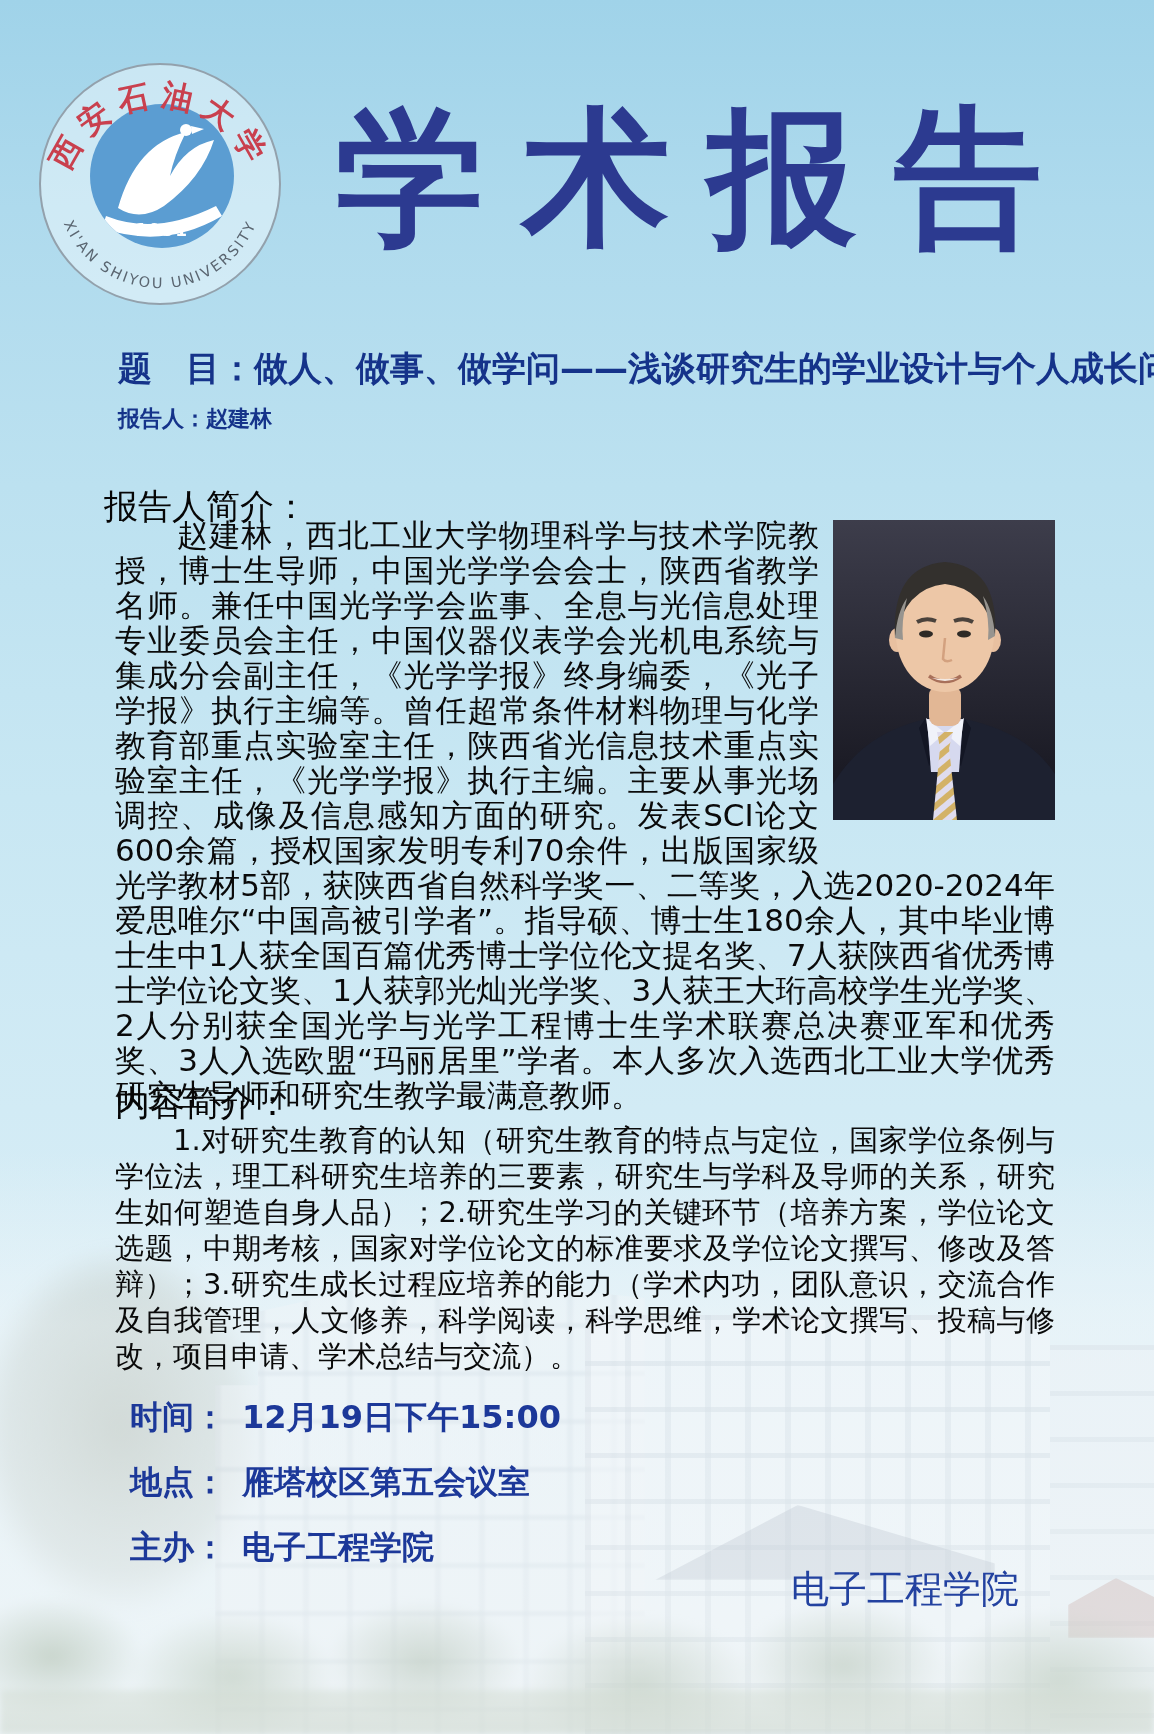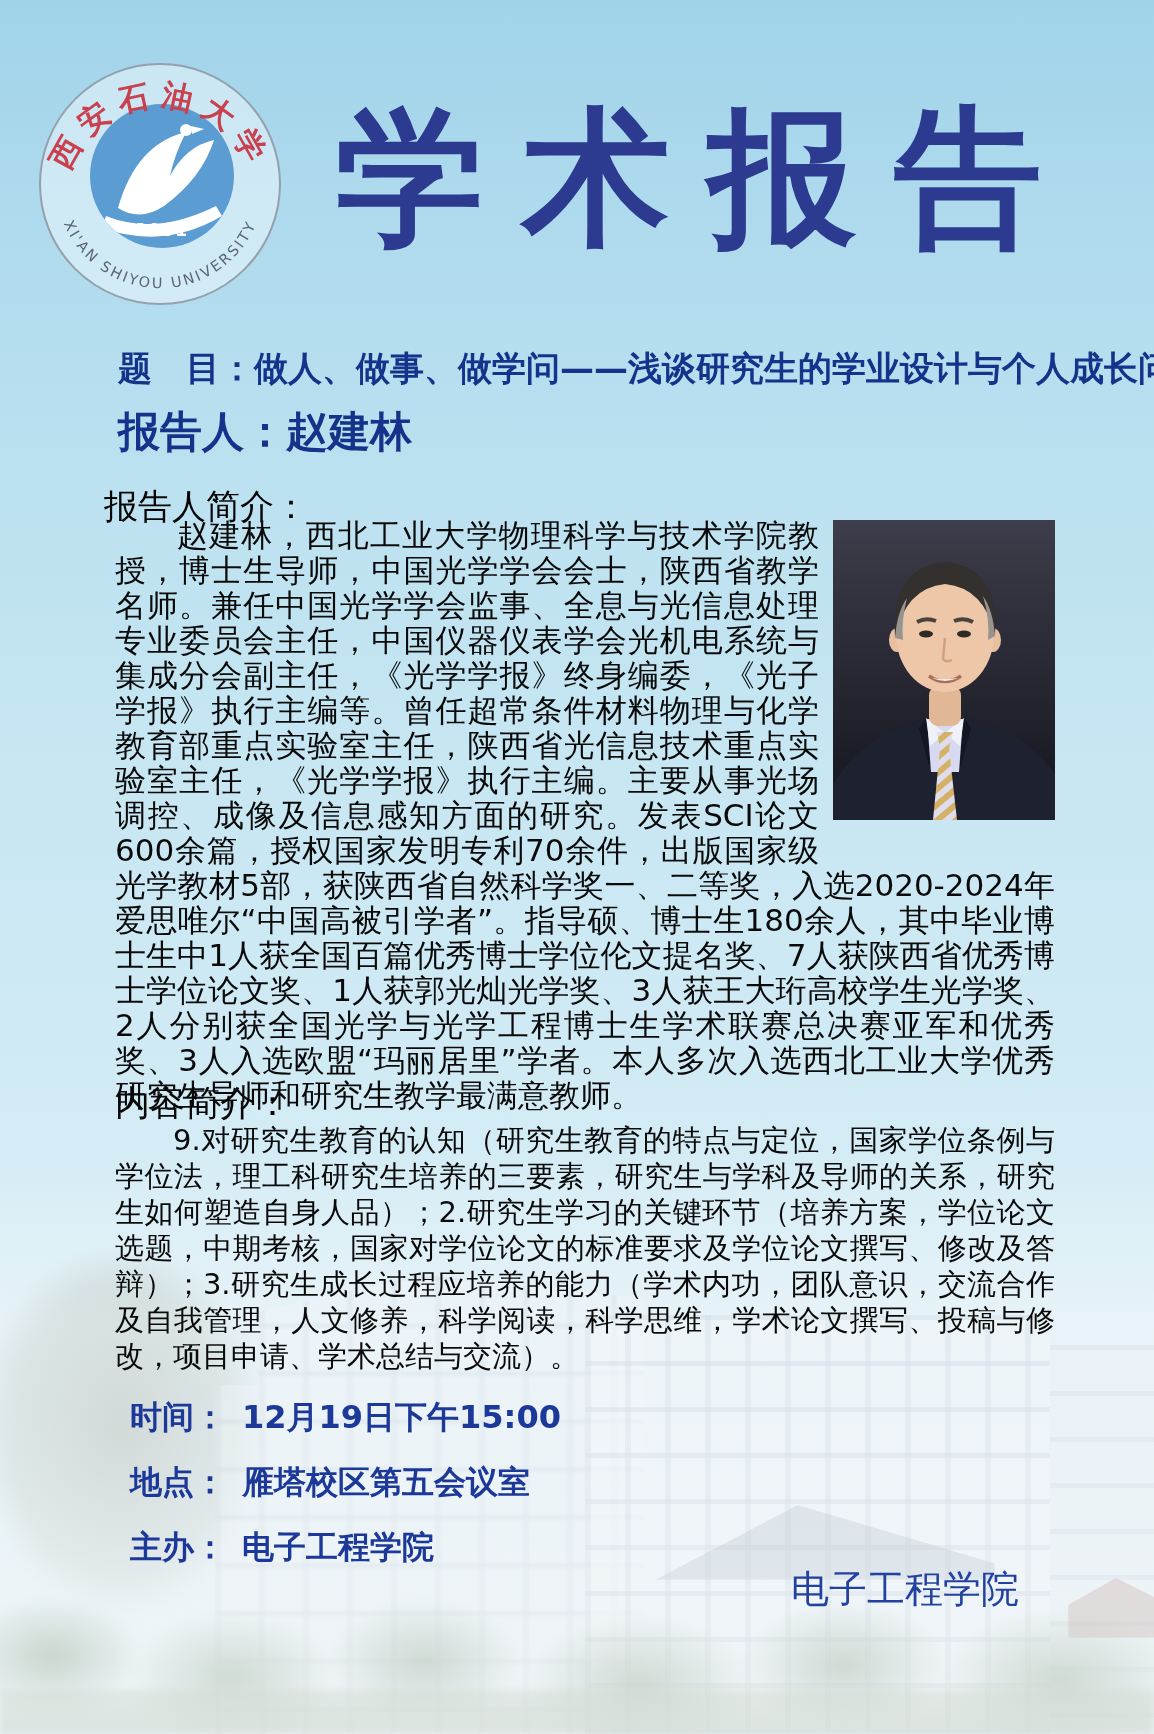--- a/index.html
+++ b/index.html
@@ -39,21 +39,21 @@
       radial-gradient(175px 102px at 90% 68%,rgba(108,136,98,.8),transparent 70%);}
   .grass{position:absolute;left:0;top:540px;width:1154px;height:44px;filter:blur(3px);
     background:linear-gradient(180deg,rgba(136,156,116,.45),rgba(120,142,104,.6));}
   
   .logo{position:absolute;left:36px;top:60px;width:248px;height:248px;}
   
   .main-title{position:absolute;left:336px;top:96px;font-family:"DejaVu Serif",serif;font-weight:bold;
     font-size:148px;line-height:1.1;letter-spacing:38px;color:#2c3a90;white-space:nowrap;}
   
   .topic-line{position:absolute;left:118px;top:346px;font-size:34px;font-weight:bold;color:#15338a;white-space:nowrap;}
-  .speaker-line{position:absolute;left:118px;top:404px;font-size:42px;font-weight:bold;color:#15338a;white-space:nowrap;}
+  .speaker-line{position:absolute;left:118px;top:404px;font-size:22px;font-weight:bold;color:#15338a;white-space:nowrap;}
   
   .bio-heading{position:absolute;left:104px;top:484px;font-size:34px;color:#060606;}
   .bio-wrap{position:absolute;left:115px;top:518px;width:940px;font-size:31px;line-height:35px;color:#0a0a0a;
     text-indent:2em;text-align:justify;}
   .photo-float{float:right;width:222px;height:300px;margin:2px 0 14px 14px;display:block;text-indent:0;}
   .photo-float svg{display:block;width:222px;height:300px;}
   
   .content-heading{position:absolute;left:115px;top:1080px;font-size:35px;color:#060606;}
   .content-text{position:absolute;left:115px;top:1122px;width:940px;margin:0;font-size:29px;line-height:36px;
     color:#0a0a0a;text-indent:2em;text-align:justify;}
@@ -156,21 +156,21 @@
         <ellipse cx="131" cy="114" rx="7" ry="3.4" fill="#2e2a26"></ellipse>
         <path d="M112,118 L110,139 Q113,143 119,140" stroke="#d3a17f" stroke-width="2.5" fill="none"></path>
         <path d="M96,156 Q112,167 128,156" stroke="#a8705a" stroke-width="3.5" fill="none"></path>
         <path d="M99,158 Q112,164 125,158 Q112,160 99,158 Z" fill="#f3e9e2"></path>
       </svg>
     </span>
     <span class="bio-body">赵建林，西北工业大学物理科学与技术学院教授，博士生导师，中国光学学会会士，陕西省教学名师。兼任中国光学学会监事、全息与光信息处理专业委员会主任，中国仪器仪表学会光机电系统与集成分会副主任，《光学学报》终身编委，《光子学报》执行主编等。曾任超常条件材料物理与化学教育部重点实验室主任，陕西省光信息技术重点实验室主任，《光学学报》执行主编。主要从事光场调控、成像及信息感知方面的研究。发表SCI论文600余篇，授权国家发明专利70余件，出版国家级光学教材5部，获陕西省自然科学奖一、二等奖，入选2020-2024年爱思唯尔“中国高被引学者”。指导硕、博士生180余人，其中毕业博士生中1人获全国百篇优秀博士学位伦文提名奖、7人获陕西省优秀博士学位论文奖、1人获郭光灿光学奖、3人获王大珩高校学生光学奖、2人分别获全国光学与光学工程博士生学术联赛总决赛亚军和优秀奖、3人入选欧盟“玛丽居里”学者。本人多次入选西北工业大学优秀研究生导师和研究生教学最满意教师。</span>
   </div>
 
   <div class="content-heading">内容简介：</div>
-  <p class="content-text">9.对研究生教育的认知（研究生教育的特点与定位，国家学位条例与学位法，理工科研究生培养的三要素，研究生与学科及导师的关系，研究生如何塑造自身人品）；2.研究生学习的关键环节（培养方案，学位论文选题，中期考核，国家对学位论文的标准要求及学位论文撰写、修改及答辩）；3.研究生成长过程应培养的能力（学术内功，团队意识，交流合作及自我管理，人文修养，科学阅读，科学思维，学术论文撰写、投稿与修改，项目申请、学术总结与交流）。</p>
+  <p class="content-text">1.对研究生教育的认知（研究生教育的特点与定位，国家学位条例与学位法，理工科研究生培养的三要素，研究生与学科及导师的关系，研究生如何塑造自身人品）；2.研究生学习的关键环节（培养方案，学位论文选题，中期考核，国家对学位论文的标准要求及学位论文撰写、修改及答辩）；3.研究生成长过程应培养的能力（学术内功，团队意识，交流合作及自我管理，人文修养，科学阅读，科学思维，学术论文撰写、投稿与修改，项目申请、学术总结与交流）。</p>
 
   <div class="info-line info-time"><span>时间：</span><span class="val">12月19日下午15:00</span></div>
   <div class="info-line info-org"><span>主办：</span><span class="val">电子工程学院</span></div>
   <div class="info-line info-venue"><span>地点：</span><span class="val">雁塔校区第五会议室</span></div>
 
   <div class="signature">
     <div>电子工程学院</div>
   </div>
 
 </div>

